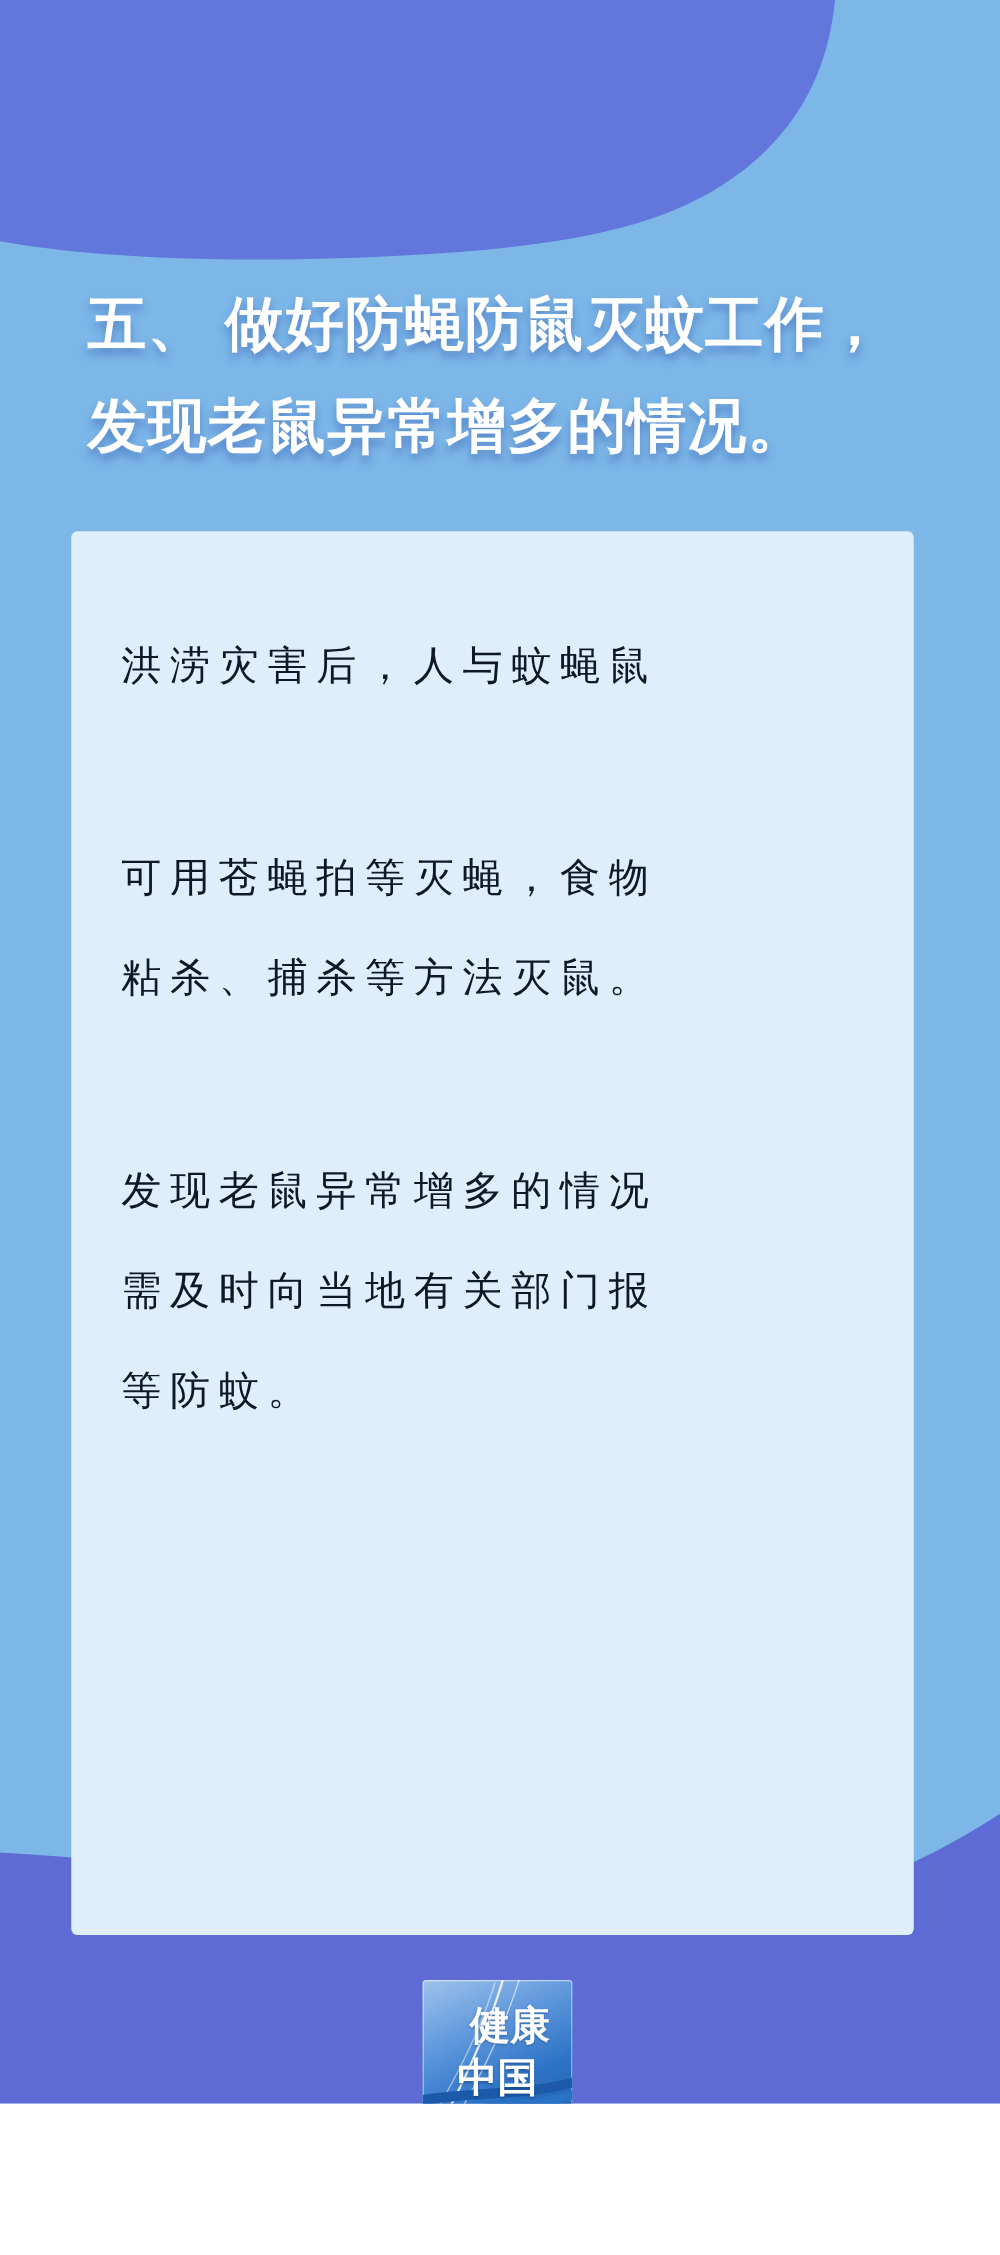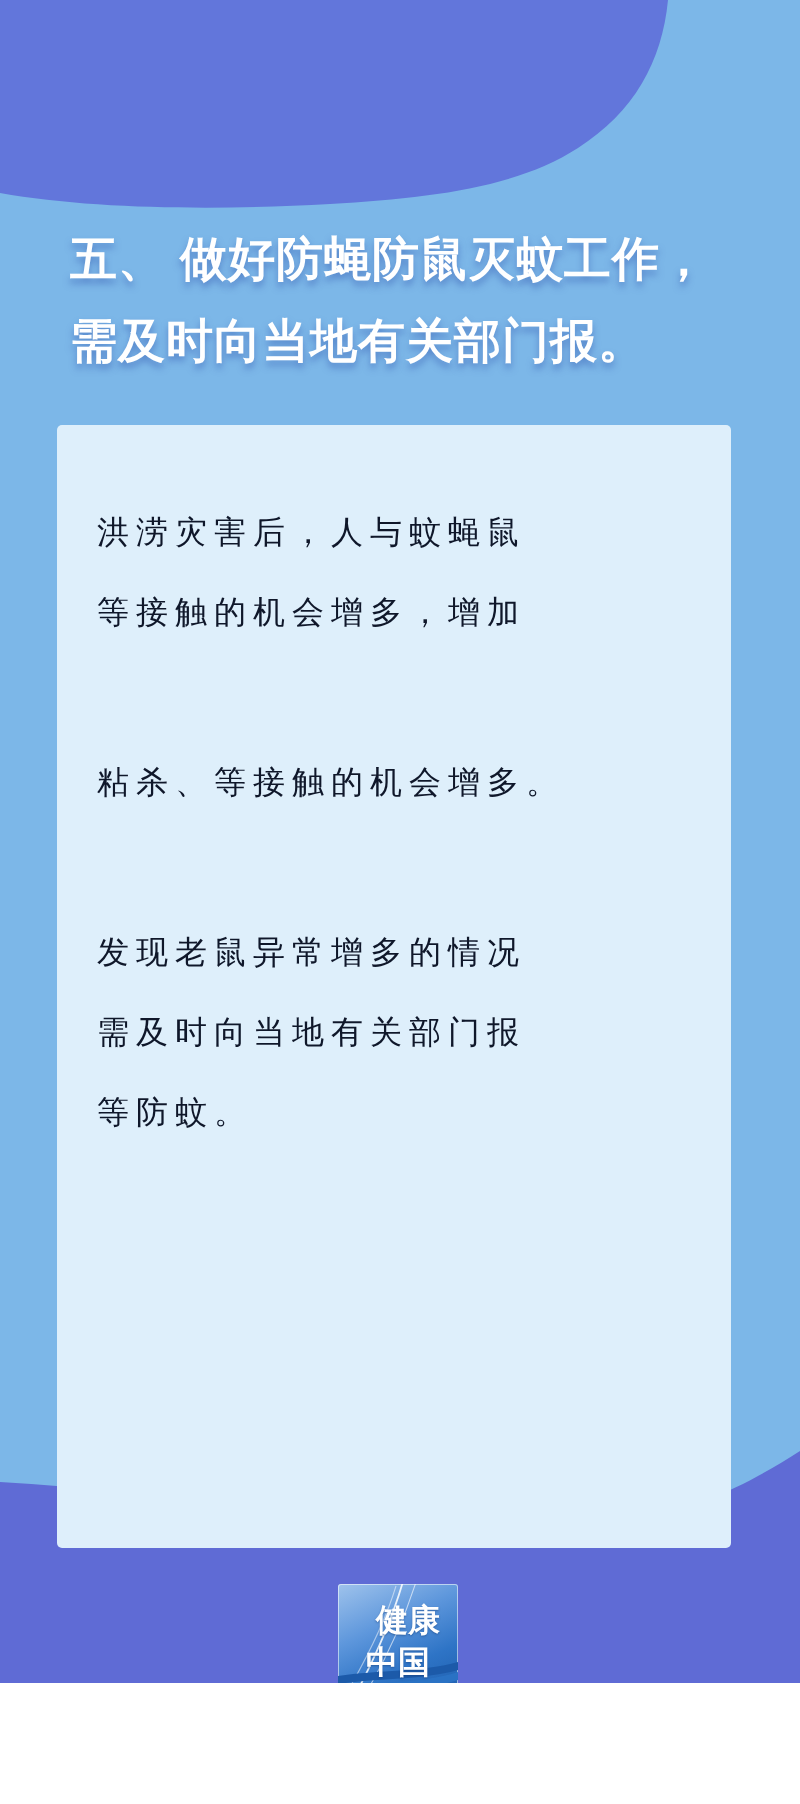--- a/index.html
+++ b/index.html
@@ -76,30 +76,30 @@
   <svg class="wave wave-top" viewBox="0 0 800 230" preserveAspectRatio="none" aria-hidden="true">
     <path fill="#6276DB" d="M0 0 L668 0 C662 62 634 112 578 148 C516 188 430 198 330 204 C225 210 95 210 0 193 Z"></path>
   </svg>
 
   <svg class="wave wave-bottom" viewBox="0 0 800 262" preserveAspectRatio="none" aria-hidden="true">
     <path fill="#5F6BD5" d="M0 61 C140 70 300 86 420 100 C500 110 560 115 630 102 C700 89 760 56 800 30 L800 262 L0 262 Z"></path>
   </svg>
 
   <div class="title">
     <div>五、 做好防蝇防鼠灭蚊工作，</div>
-    <div>需及时向当地有关部门报。</div>
+    <div>发现老鼠异常增多的情况。</div>
   </div>
 
   <div class="card">
     <div class="para">
       <div>洪涝灾害后，人与蚊蝇鼠</div>
-      <div>等接触的机会增多，增加</div>
     </div>
     <div class="para">
-      <div>粘杀、等接触的机会增多。</div>
+      <div>可用苍蝇拍等灭蝇，食物</div>
+      <div>粘杀、捕杀等方法灭鼠。</div>
     </div>
     <div class="para">
       <div>发现老鼠异常增多的情况</div>
       <div>需及时向当地有关部门报</div>
       <div>等防蚊。</div>
     </div>
   </div>
 
   <div class="logo">
     <svg viewBox="0 0 120 122" preserveAspectRatio="none" aria-hidden="true">

